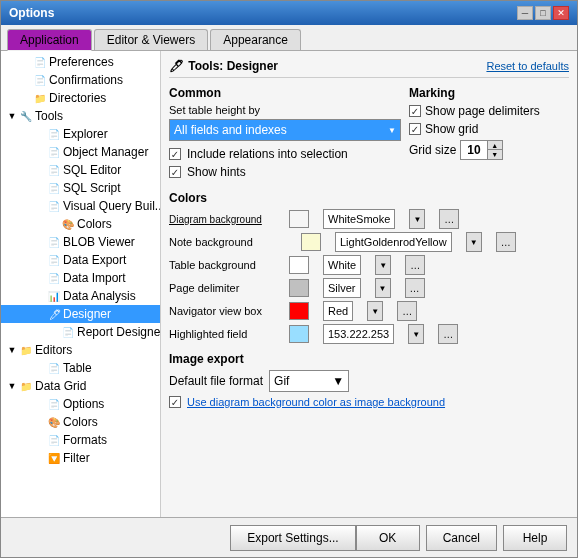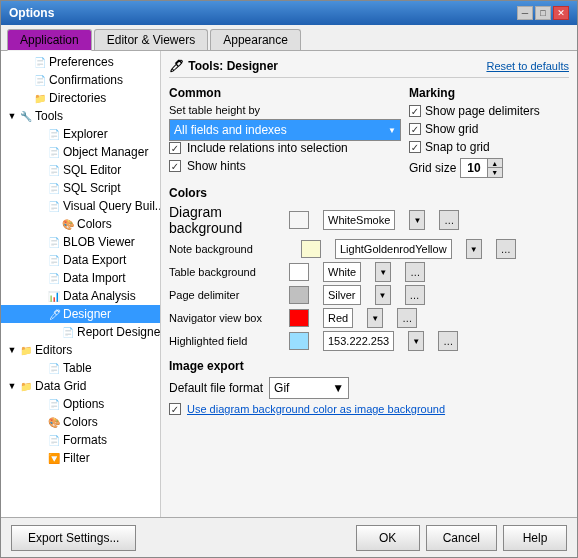--- a/index.html
+++ b/index.html
@@ -20,21 +20,21 @@
     .tree-icon { width: 16px; height: 16px; display: inline-flex; align-items: center; justify-content: center; font-size: 10px; flex-shrink: 0; }
     .tree-expand { width: 14px; height: 14px; display: inline-flex; align-items: center; justify-content: center; font-size: 9px; flex-shrink: 0; }
     .content { flex: 1; padding: 8px; overflow-y: auto; background: #f5f5f5; }
     .content-header { display: flex; align-items: center; justify-content: space-between; margin-bottom: 8px; border-bottom: 1px solid #ccc; padding-bottom: 4px; }
     .content-title { font-weight: bold; display: flex; align-items: center; gap: 4px; }
     .reset-link { color: #0055aa; cursor: pointer; text-decoration: underline; font-size: 11px; }
     .section { margin-bottom: 8px; }
     .section-title { font-weight: bold; margin-bottom: 4px; }
     .form-row { display: flex; align-items: center; gap: 6px; margin-bottom: 4px; }
     .form-row label { display: flex; align-items: center; gap: 3px; cursor: pointer; }
-    .dropdown-row { display: flex; align-items: center; gap: 4px; }
+    .dropdown-row { display: flex; align-items: center; gap: 4px; margin-bottom: 6px; }
     .dropdown { border: 1px solid #888; background: #3399ff; color: white; padding: 2px 4px; height: 22px; flex: 1; display: flex; align-items: center; justify-content: space-between; cursor: pointer; }
     .dropdown-arrow { font-size: 8px; }
     .checkbox { width: 12px; height: 12px; border: 1px solid #666; background: white; display: inline-flex; align-items: center; justify-content: center; flex-shrink: 0; }
     .checkbox.checked::after { content: '✓'; font-size: 10px; color: #333; }
     .two-col { display: flex; gap: 8px; }
     .col-left { flex: 1; }
     .col-right { width: 160px; }
     .color-row { display: flex; align-items: center; gap: 14px; }
     .color-swatch { width: 20px; height: 18px; border: 1px solid #888; flex-shrink: 0; }
     .color-name { flex: 1; border: 1px solid #888; background: white; padding: 1px 4px; height: 20px; display: flex; align-items: center; font-size: 11px; }
@@ -44,21 +44,21 @@
     .grid-size-row { display: flex; align-items: center; gap: 4px; }
     .spinner { border: 1px solid #888; background: white; display: flex; align-items: center; height: 20px; }
     .spinner-val { padding: 0 6px; min-width: 24px; text-align: center; font-weight: bold; }
     .spinner-btns { display: flex; flex-direction: column; border-left: 1px solid #888; }
     .spinner-btn { width: 14px; height: 9px; background: #e0e0e0; display: flex; align-items: center; justify-content: center; font-size: 7px; cursor: pointer; border: none; }
     .spinner-btn:first-child { border-bottom: 1px solid #888; }
     .image-export { margin-top: 6px; }
     .image-export-row { display: flex; align-items: center; gap: 6px; margin-bottom: 4px; }
     .image-export-dropdown { border: 1px solid #888; background: white; padding: 2px 4px; height: 22px; min-width: 80px; display: flex; align-items: center; justify-content: space-between; cursor: pointer; gap: 4px; }
     .blue-link { color: #0055cc; text-decoration: underline; cursor: pointer; font-size: 11px; }
-    .footer { border-top: 1px solid #aaa; background: #f0f0f0; padding: 6px 10px; display: flex; align-items: center; justify-content: space-between; height: 40px; }
+    .footer { border-top: 1px solid #aaa; background: #f0f0f0; padding: 6px 10px; display: flex; align-items: center; justify-content: flex-end; height: 40px; }
     .footer-left { }
     .footer-right { display: flex; gap: 6px; }
     .btn { padding: 4px 16px; border: 1px solid #888; background: linear-gradient(to bottom, #ffffff, #ddd); cursor: pointer; min-width: 64px; text-align: center; height: 26px; }
   </style>
 </head>
 <body>
 
 <div class="window">
 
   <div class="title-bar">
@@ -253,44 +253,40 @@
         </div>
         <div class="col-right">
           <div class="section-title">Marking</div>
           <div class="marking-row">
             <div class="checkbox checked"></div>
             <label>Show page delimiters</label>
           </div>
           <div class="marking-row">
             <div class="checkbox checked"></div>
             <label>Show grid</label>
-          </div>
-          <div class="marking-row">
-            <div class="checkbox checked"></div>
-            <label>Snap to grid</label>
           </div>
           <div class="grid-size-row">
             <span>Grid size</span>
             <div class="spinner">
               <span class="spinner-val">10</span>
               <div class="spinner-btns">
                 <button class="spinner-btn">▲</button>
                 <button class="spinner-btn">▼</button>
               </div>
             </div>
           </div>
         </div>
       </div>
 
       <div class="section" style="margin-top:8px;">
         <div class="section-title">Colors</div>
         <div>
 
           <div style="display:flex;align-items:center;margin-bottom:3px;">
-            <span style="width:120px;font-size:14px;">Diagram background</span>
+            <span style="width:120px;font-size:10px;text-decoration:underline;">Diagram background</span>
             <div class="color-row">
               <div class="color-swatch" style="background:#f5f5f5;"></div>
               <div class="color-name">WhiteSmoke</div>
               <div class="color-dropdown-btn">▼</div>
               <div class="color-more-btn">…</div>
             </div>
           </div>
 
           <div style="display:flex;align-items:center;margin-bottom:3px;">
             <span style="width:132px;font-size:11px;">Note background</span>

